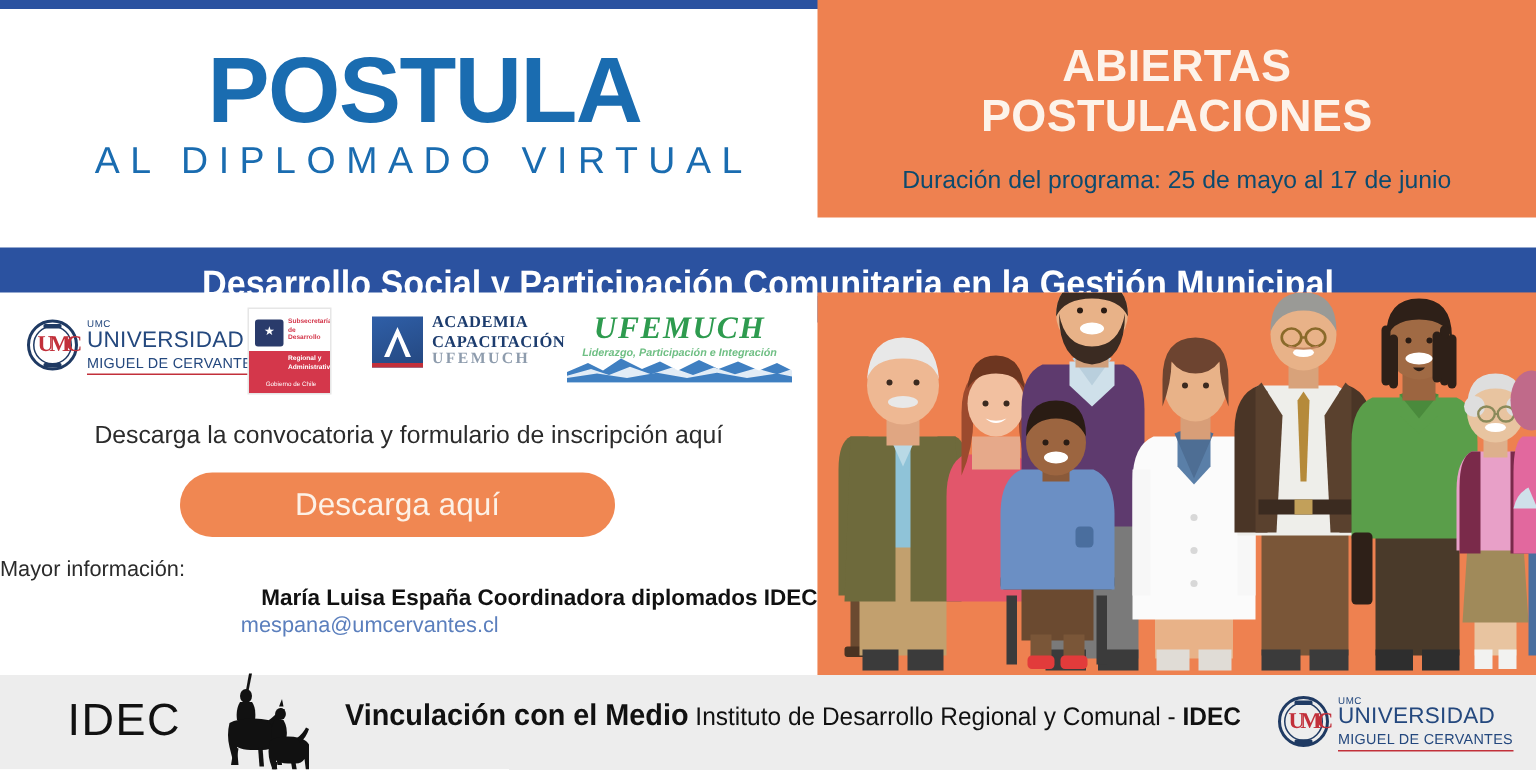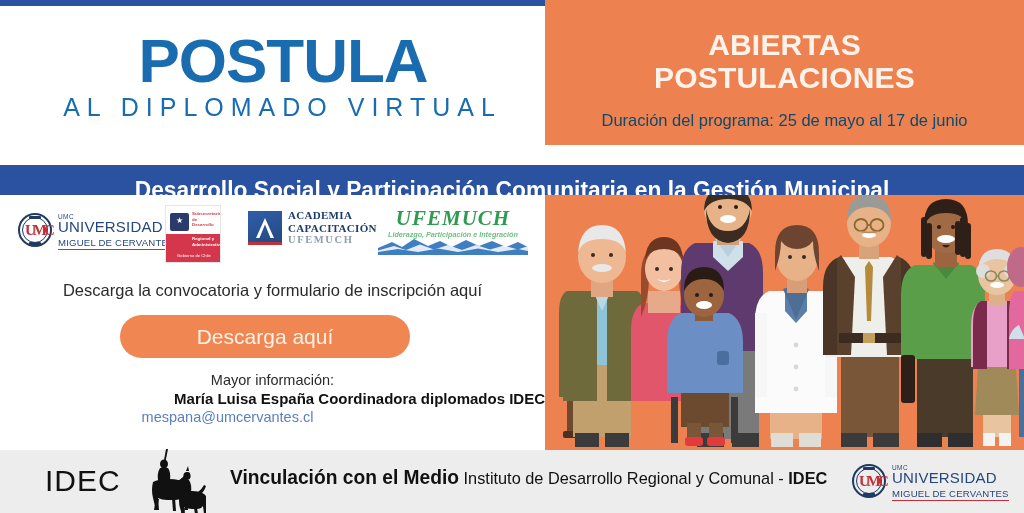--- a/index.html
+++ b/index.html
@@ -102,23 +102,23 @@
 
   
   .desc-line{position:absolute;left:0;top:85px;width:545px;text-align:center;
      color:#2b2b2b;font-size:16.5px;line-height:20px;}
   .dl-btn{position:absolute;left:120px;top:120px;width:290px;height:43px;
      background:#f08752;border-radius:22px;border:0;cursor:pointer;padding:0;
      color:#fdf1e6;font-size:21px;font-family:"Liberation Sans",sans-serif;
      display:flex;align-items:center;justify-content:center;}
 
   
-  .mayor{position:absolute;left:0;top:176px;width:545px;text-align:center;color:#2b2b2b;font-size:14.5px;line-height:18px;}
+  .mayor{position:absolute;left:0;top:176px;width:545px;text-align:left;color:#2b2b2b;font-size:14.5px;line-height:18px;}
   .coord{position:absolute;left:0;top:194px;width:545px;text-align:right;color:#111111;font-size:15px;line-height:19px;font-weight:bold;}
-  .mail{position:absolute;left:0;top:213px;width:455px;text-align:center;color:#5b7fbd;font-size:14.5px;line-height:18px;text-decoration:none;}
+  .mail{position:absolute;left:0;top:213px;width:455px;text-align:center;color:#5b7fbd;font-size:14.5px;line-height:18px;text-decoration:none;padding-left:19px;}
 
   
   .illus{position:absolute;left:545px;top:195px;width:479px;height:255px;background:#ee8150;overflow:hidden;}
   .illus svg{display:block;}
 
   
   .footer{position:absolute;left:0;top:450px;width:1024px;height:63px;background:#ededed;}
   .f-idec{position:absolute;left:45px;top:12px;color:#111;font-size:30px;line-height:38px;letter-spacing:1px;}
   .quixote{position:absolute;left:142px;top:-2px;width:64px;height:66px;}
   .f-vinc{position:absolute;left:230px;top:14px;color:#111;font-weight:bold;font-size:20px;line-height:26px;

